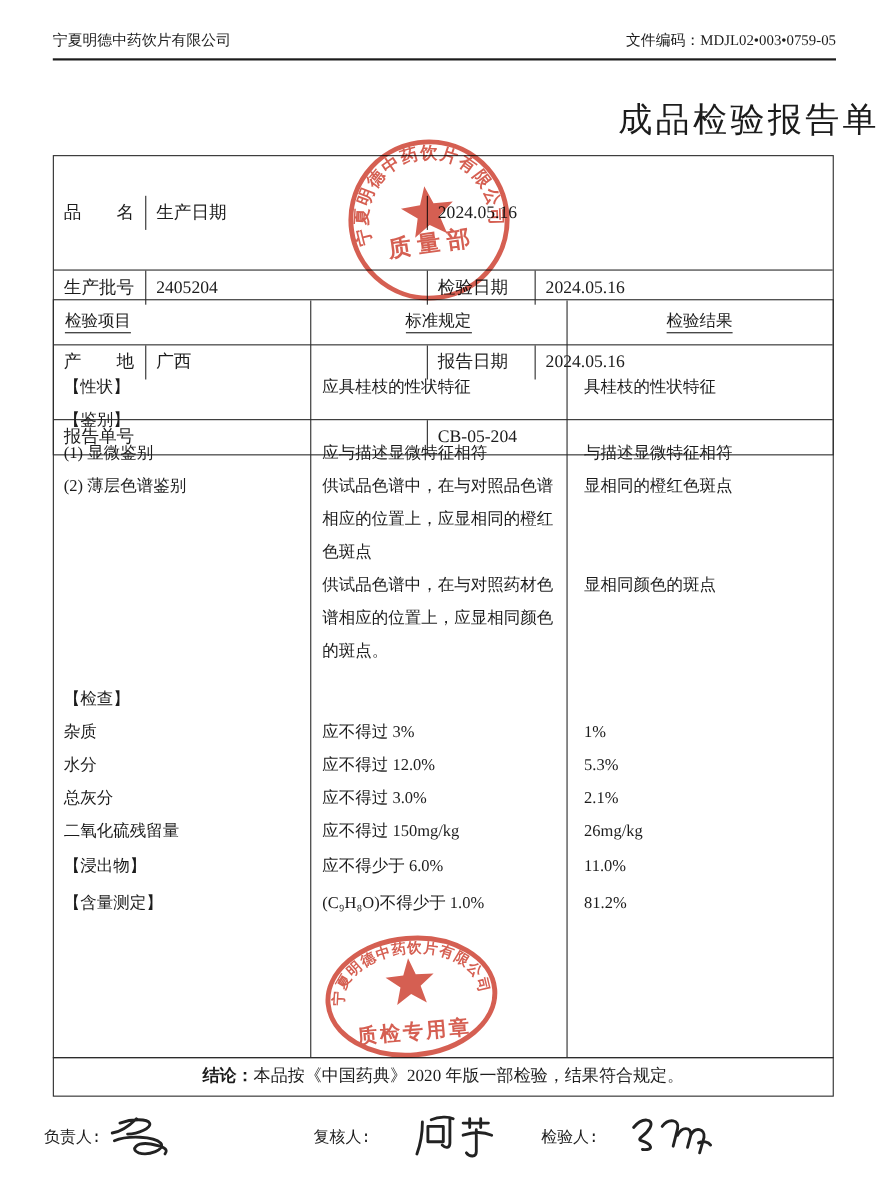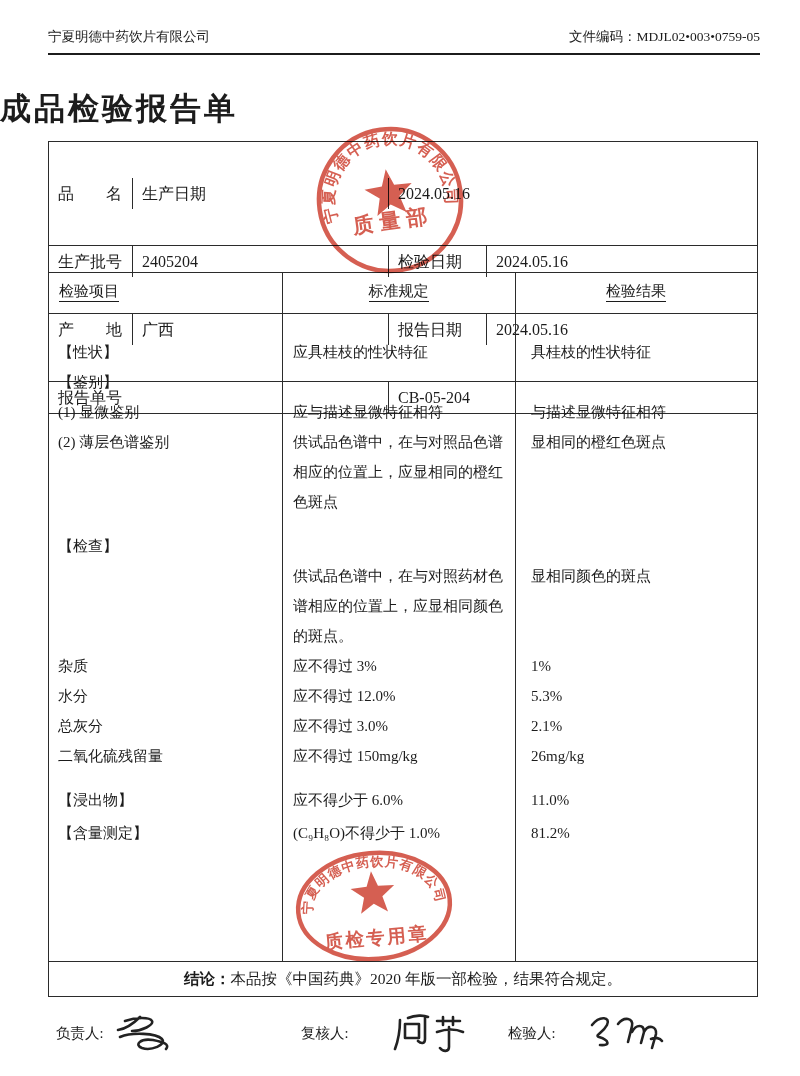--- a/index.html
+++ b/index.html
@@ -13,21 +13,21 @@
 
   
   .hdr{
     position:absolute;top:28px;left:48px;width:712px;
     display:flex;justify-content:space-between;align-items:flex-end;
     font-size:13.5px;border-bottom:2px solid #1c1c1c;padding-bottom:7px;
   }
   
   .title{
     position:absolute;top:88px;left:0;width:800px;margin:0;
-    text-align:left;font-size:31px;font-weight:bold;letter-spacing:3px;
+    text-align:right;font-size:31px;font-weight:normal;letter-spacing:3px;
   }
 
   
   .info-table{
     position:absolute;top:141px;left:48px;width:710px;
     border:1px solid #2b2b2b;box-sizing:border-box;font-size:16px;
   }
   .irow{display:grid;grid-template-columns:83px 256px 98px 271px;border-top:1px solid #2b2b2b;margin-top:36px;}
   .irow:first-child{border-top:none;}
   .irow>div{height:31px;line-height:31px;padding-left:9px;box-sizing:border-box;border-left:1px solid #2b2b2b;overflow:hidden;white-space:nowrap;}
@@ -46,32 +46,32 @@
   .mt-head .h1{padding-left:10px;text-align:left;}
   .mt-head .h2,.mt-head .h3{text-align:center;}
   .mt-head span{border-bottom:1px solid #1c1c1c;padding-bottom:2px;}
   .trow{display:grid;grid-template-columns:233px 233px 1fr;}
   .trow>div{min-height:30px;line-height:30px;box-sizing:border-box;}
   .trow .c1{padding-left:9px;}
   .trow .c2{padding-left:11px;padding-right:2px;}
   .trow .c3{padding-left:16px;}
   .trow.gap>div{padding-top:14px;}
   .trow.h32>div{min-height:32px;}
-  .trow.h33>div{min-height:33px;margin-top:12px;}
+  .trow.h33>div{min-height:33px;}
 
   
   .conclusion{
     position:absolute;top:961px;left:48px;width:710px;height:36px;
     border:1px solid #2b2b2b;box-sizing:border-box;
     text-align:center;line-height:34px;font-size:15.5px;
   }
   .conclusion .c-label{font-weight:bold;}
 
   
-  .footer{position:absolute;top:1008px;left:56px;width:712px;height:60px;font-size:14.5px;}
+  .footer{position:absolute;top:1008px;left:40px;width:712px;height:60px;font-size:14.5px;font-family:Liberation Mono, monospace;}
   .sig-group{position:absolute;top:0;height:60px;}
   .sig-group .lbl{position:absolute;top:16px;left:0;white-space:nowrap;}
   .sig-group svg{position:absolute;top:0;}
   .g1{left:0;} .g2{left:245px;} .g3{left:452px;}
   .g1 svg{left:50px;} .g2 svg{left:86px;} .g3 svg{left:72px;}
   .sig-path{stroke:#222;stroke-width:2.6;fill:none;stroke-linecap:round;stroke-linejoin:round;}
 
   
   .stamp{position:absolute;mix-blend-mode:multiply;opacity:.88;pointer-events:none;}
   .stamp-top{left:312px;top:122px;}
@@ -137,29 +137,29 @@
     <div class="trow">
       <div class="c1">(1) 显微鉴别</div>
       <div class="c2">应与描述显微特征相符</div>
       <div class="c3">与描述显微特征相符</div>
     </div>
     <div class="trow">
       <div class="c1">(2) 薄层色谱鉴别</div>
       <div class="c2">供试品色谱中，在与对照品色谱相应的位置上，应显相同的橙红色斑点</div>
       <div class="c3">显相同的橙红色斑点</div>
     </div>
+    <div class="trow">
+      <div class="c1"></div>
+      <div class="c2">供试品色谱中，在与对照药材色谱相应的位置上，应显相同颜色的斑点。</div>
+      <div class="c3">显相同颜色的斑点</div>
+    </div>
     <div class="trow gap">
       <div class="c1">【检查】</div>
       <div class="c2"></div>
       <div class="c3"></div>
-    </div>
-    <div class="trow">
-      <div class="c1"></div>
-      <div class="c2">供试品色谱中，在与对照药材色谱相应的位置上，应显相同颜色的斑点。</div>
-      <div class="c3">显相同颜色的斑点</div>
     </div>
     <div class="trow">
       <div class="c1">杂质</div>
       <div class="c2">应不得过 3%</div>
       <div class="c3">1%</div>
     </div>
     <div class="trow">
       <div class="c1">水分</div>
       <div class="c2">应不得过 12.0%</div>
       <div class="c3">5.3%</div>

